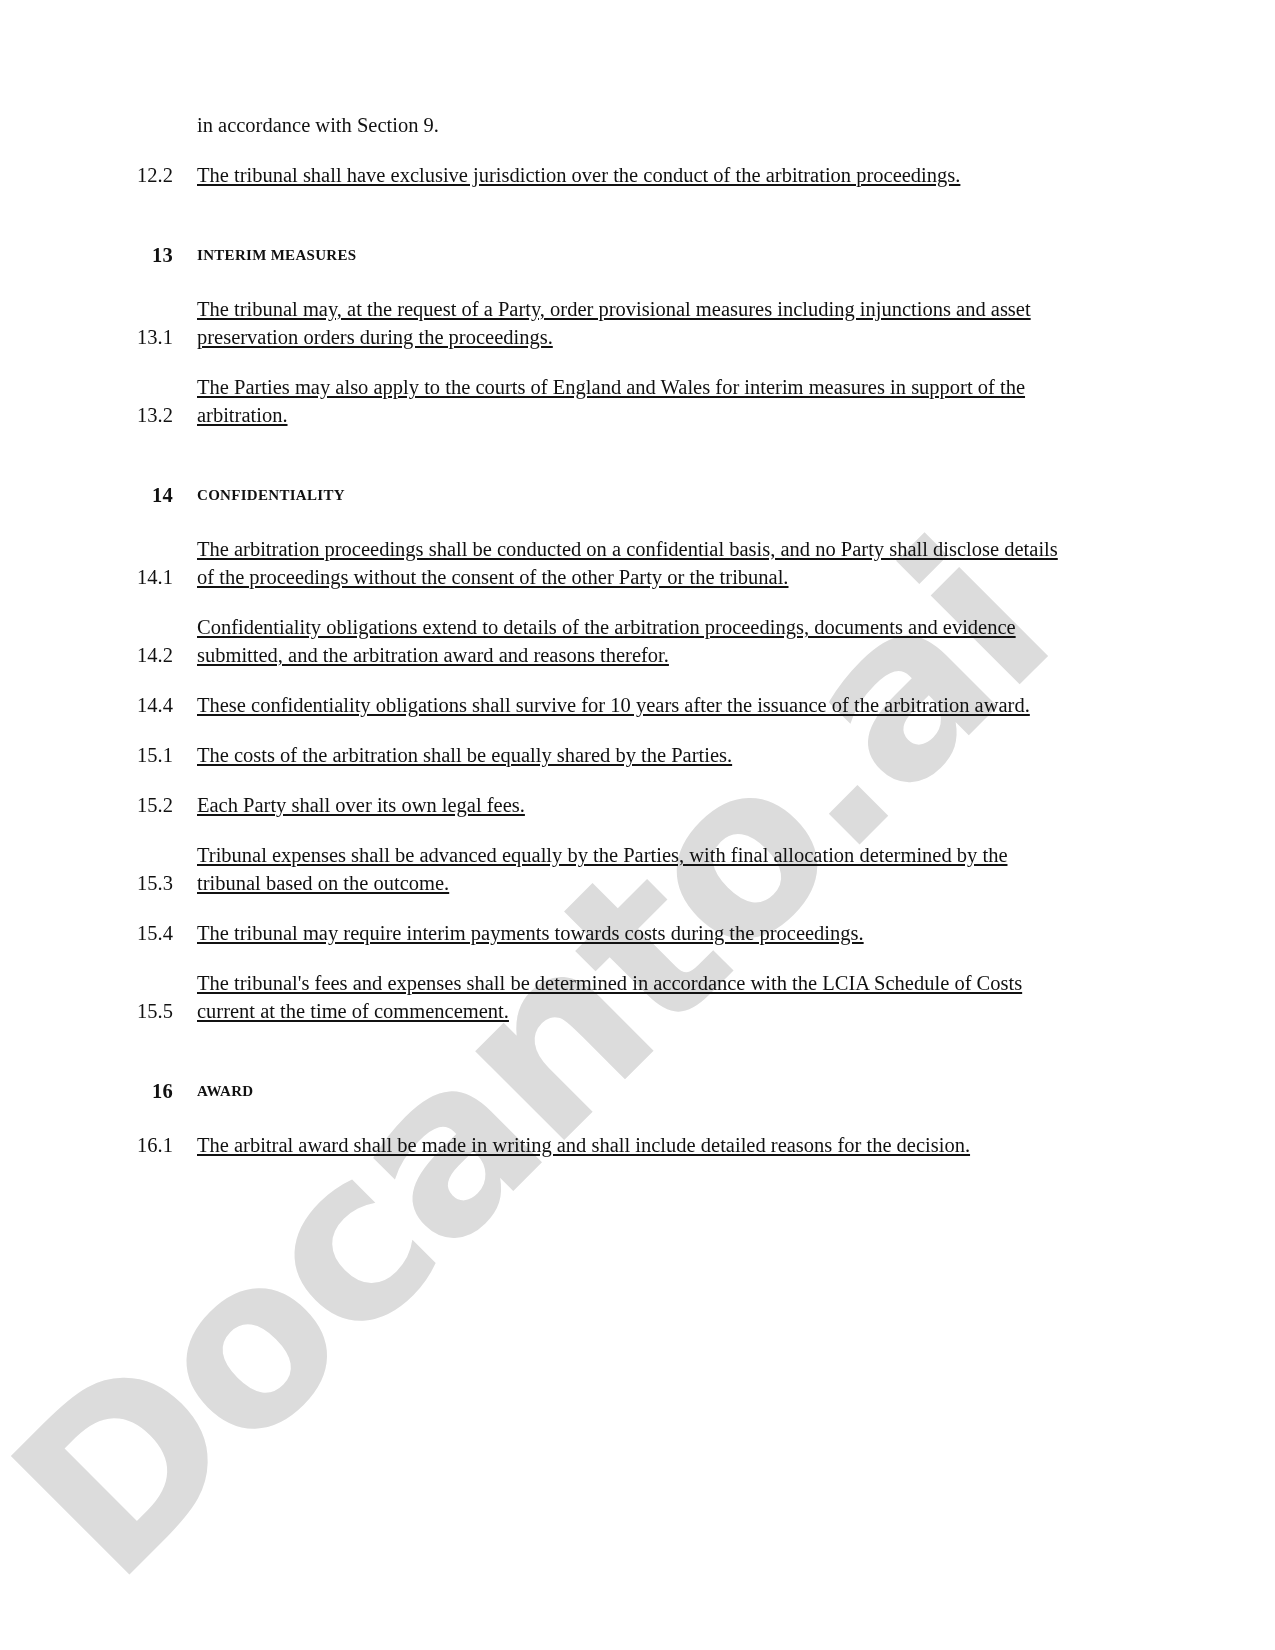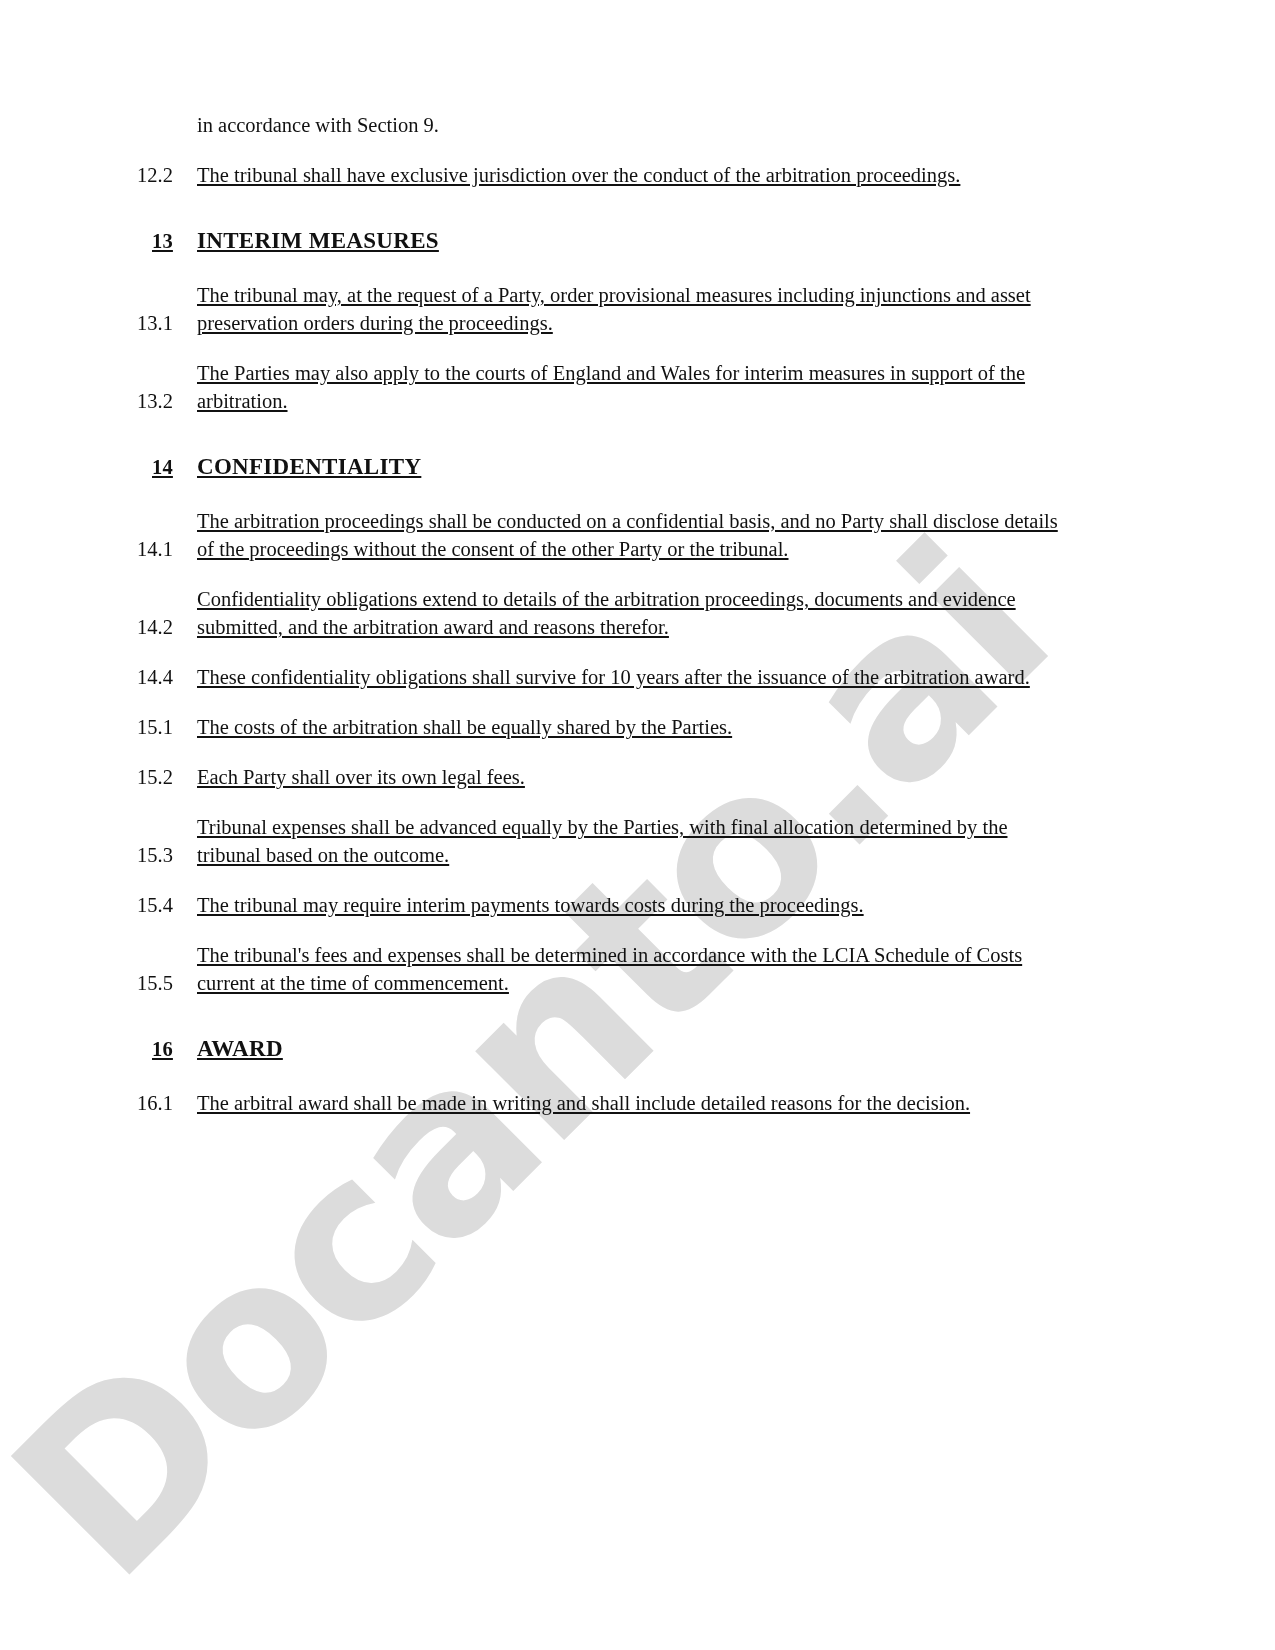--- a/index.html
+++ b/index.html
@@ -83,35 +83,34 @@
     flex: 1 1 auto;
     font-size: 20.5px;
     line-height: 28px;
     text-align: left;
     text-decoration: underline;
   }
 
   .heading {
     display: flex;
     align-items: flex-start;
-    margin-top: 38px;
+    margin-top: 52px;
     margin-bottom: 26px;
     margin-left: 15px;
-    text-decoration: underline;
   }
   .heading-num {
     flex: 0 0 45px;
     font-size: 20.5px;
     line-height: 28px;
     font-weight: bold;
     letter-spacing: 0.2px;
   }
   .heading-title {
     flex: 1 1 auto;
-    font-size: 23px;
+    font-size: 15px;
     line-height: 28px;
     font-weight: bold;
     letter-spacing: 0.3px;
   }
 </style>
 </head>
 <body>
 
 <div class="page">
 

